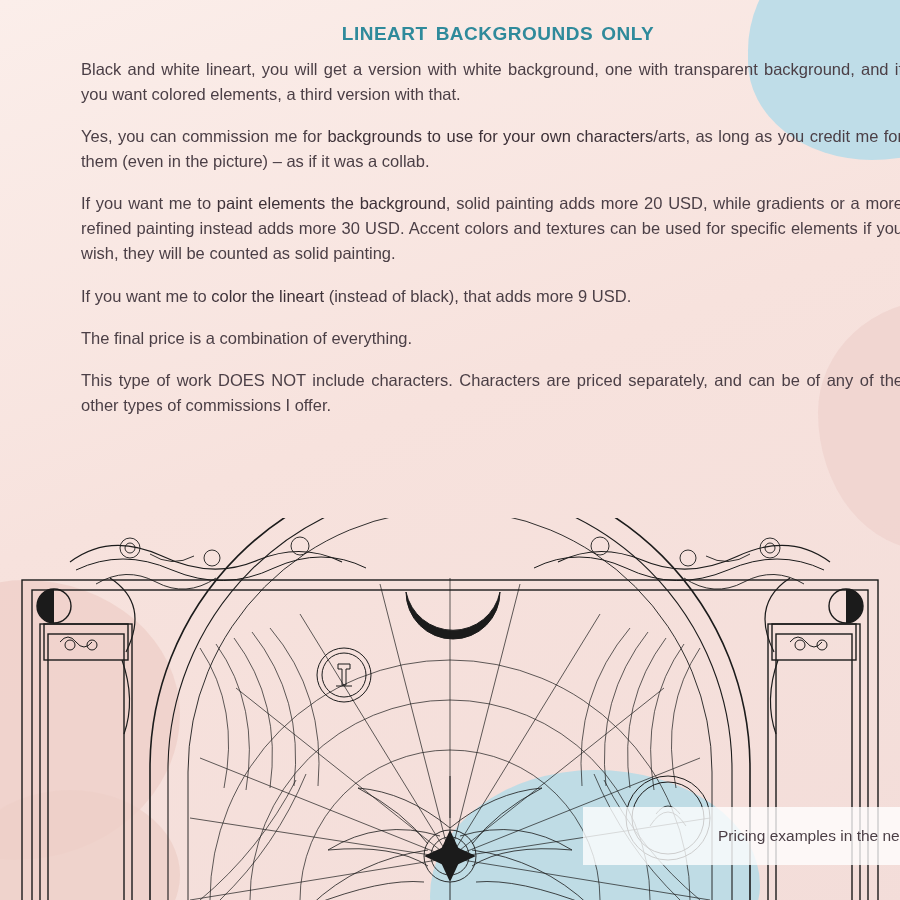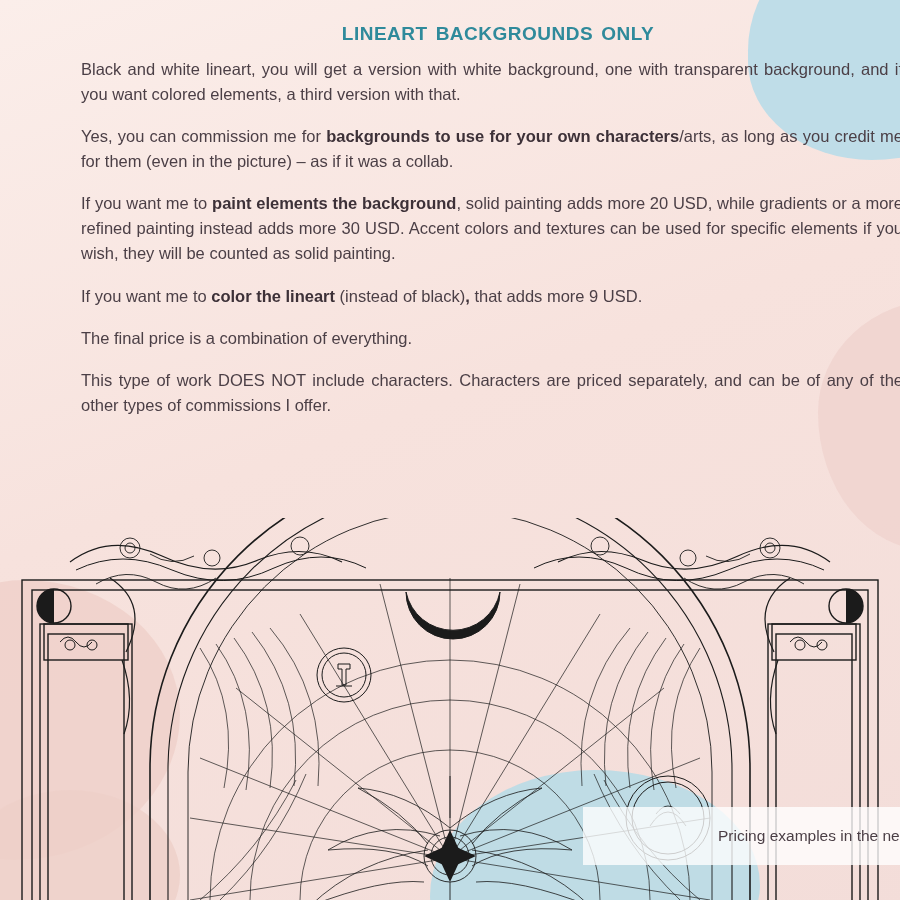--- a/index.html
+++ b/index.html
@@ -93,21 +93,21 @@
     color: #4b3f46;
     font-size: 16.5px;
     line-height: 1.52;
   }
   .copy p {
     margin: 0 12px 17px 0;
     text-align: justify;
     text-justify: inter-word;
   }
   .copy p:last-child { margin-bottom: 0; }
-  .copy b { font-weight: bold; color: #3d3138; }
+  .copy b { font-weight: normal; color: #3d3138; }
 
   
   .art {
     position: absolute;
     left: 0;
     top: 518px;
     width: 900px;
     height: 382px;
     overflow: hidden;
   }

